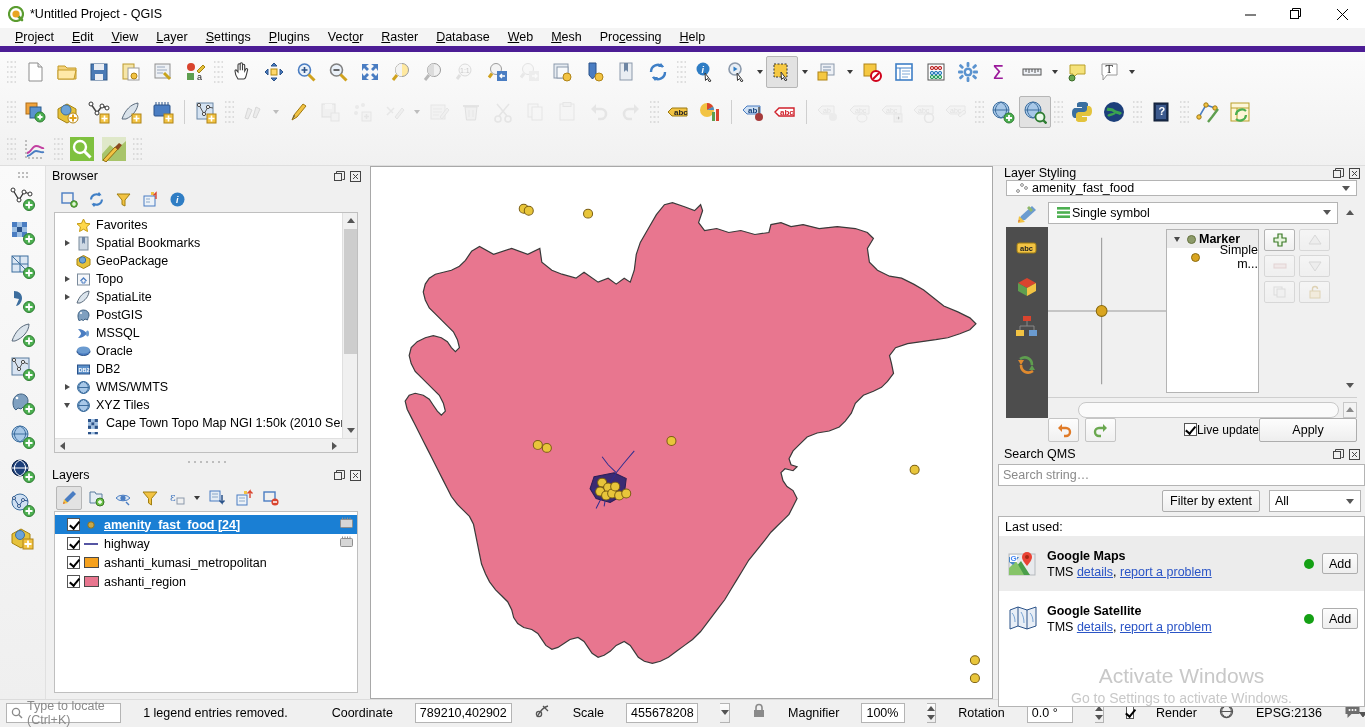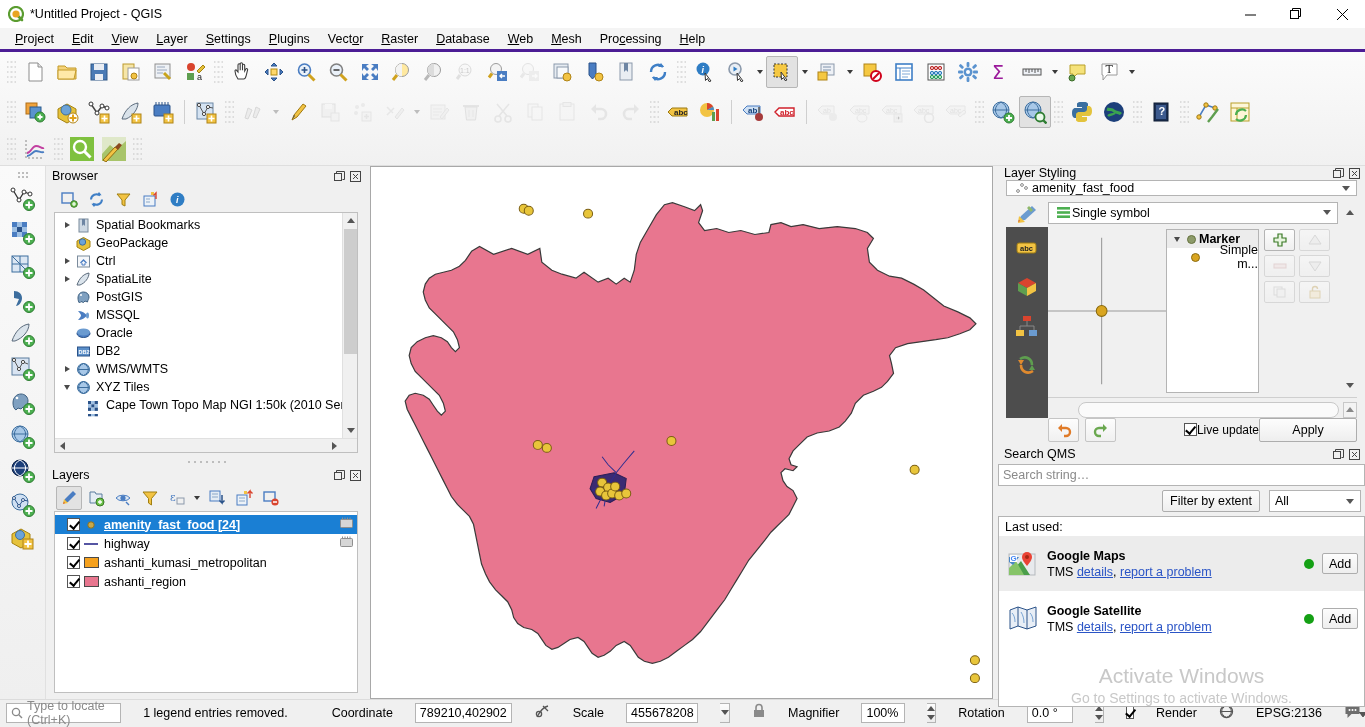--- a/index.html
+++ b/index.html
@@ -14,21 +14,21 @@
     user-select:none;
   }
   
   .titlebar { height:28px; background:#ffffff; display:flex; align-items:center; padding:0 0 0 8px; }
   .title-logo { width:16px; height:16px; margin-right:6px; flex:0 0 16px; }
   .title-text { font-size:12.5px; color:#000; }
   .win-btns { margin-left:auto; display:flex; height:28px; }
   .win-btn { width:46px; height:28px; display:flex; align-items:center; justify-content:center; }
   
   .menubar { height:24px; background:#f4f4f4; display:flex; align-items:center; padding-left:6px;
-             border-bottom:3px solid #4c1d95; }
+             border-bottom:6px solid #4c1d95; }
   .menu-item { padding:3px 9px; font-size:12.5px; }
   .menu-item u { text-decoration:underline; }
   
   .toolbar-area { background:linear-gradient(#fbfbfb,#f1f1f1); border-bottom:1px solid #dedede; }
   .toolbar-row { height:40px; display:flex; align-items:center; padding-left:4px; }
   .tb-sep { width:9px; height:26px; margin:0 3px;
             background-image:radial-gradient(circle, #b9b9b9 1px, transparent 1px);
             background-size:4px 5px; background-position:center; opacity:.85; }
   .tb-line { width:1px; height:24px; background:#cfcfcf; margin:0 5px; }
   .tb-btn { width:32px; height:32px; display:flex; align-items:center; justify-content:center;
@@ -963,20 +963,29 @@
         <div class="pan-btn">
           <svg width="17" height="17" viewBox="0 0 17 17">
               <circle cx="8.5" cy="8.5" r="7" fill="#2f7dc4"></circle>
               <text x="7" y="12" font-size="9" fill="#fff" font-weight="bold" font-style="italic">i</text>
             </svg>
         </div>
       </div>
       <div class="panel-body" style="margin-bottom:5px">
         <div class="tree" style="padding-right:16px">
           <div class="tree-row">
+            <span class="tw"></span>
+            <span class="tico">
+                <svg width="15" height="15" viewBox="0 0 15 15">
+                  <path d="M7.5 1l2 4.3 4.5.5-3.4 3.1.9 4.6-4-2.3-4 2.3.9-4.6L1 5.8l4.5-.5z" fill="#ffd84a" stroke="#c49a10"></path>
+                </svg>
+              </span>
+            <span class="tlabel">Favorites</span>
+          </div>
+          <div class="tree-row">
             <span class="tw">
                 <i></i>
               </span>
             <span class="tico">
                 <svg width="15" height="15" viewBox="0 0 15 15">
                   <rect x="3" y="1" width="9" height="13" fill="#ced9e4" stroke="#7b8b9c"></rect>
                   <path d="M6 1h3v7l-1.5-1.5L6 8z" fill="#6d85a3"></path>
                 </svg>
               </span>
             <span class="tlabel">Spatial Bookmarks</span>
@@ -995,21 +1004,21 @@
             <span class="tw">
                 <i></i>
               </span>
             <span class="tico">
                 <svg width="15" height="15" viewBox="0 0 15 15">
                   <rect x="1.5" y="2" width="12" height="11" fill="#f5f7fa" stroke="#7b8b9c"></rect>
                   <path d="M4.5 9l3-3 3 3" fill="none" stroke="#4a7dc2" stroke-width="1.3"></path>
                   <path d="M6 9v2h3V9" fill="none" stroke="#4a7dc2"></path>
                 </svg>
               </span>
-            <span class="tlabel">Ctrl</span>
+            <span class="tlabel">Topo</span>
           </div>
           <div class="tree-row">
             <span class="tw">
                 <i></i>
               </span>
             <span class="tico">
                 <svg width="15" height="15" viewBox="0 0 15 15">
                   <path d="M1 13C3 7 7 2 13 1c0 5-4 10-9 12z" fill="#dbe4ec" stroke="#5b6b7c"></path>
                 </svg>
               </span>

